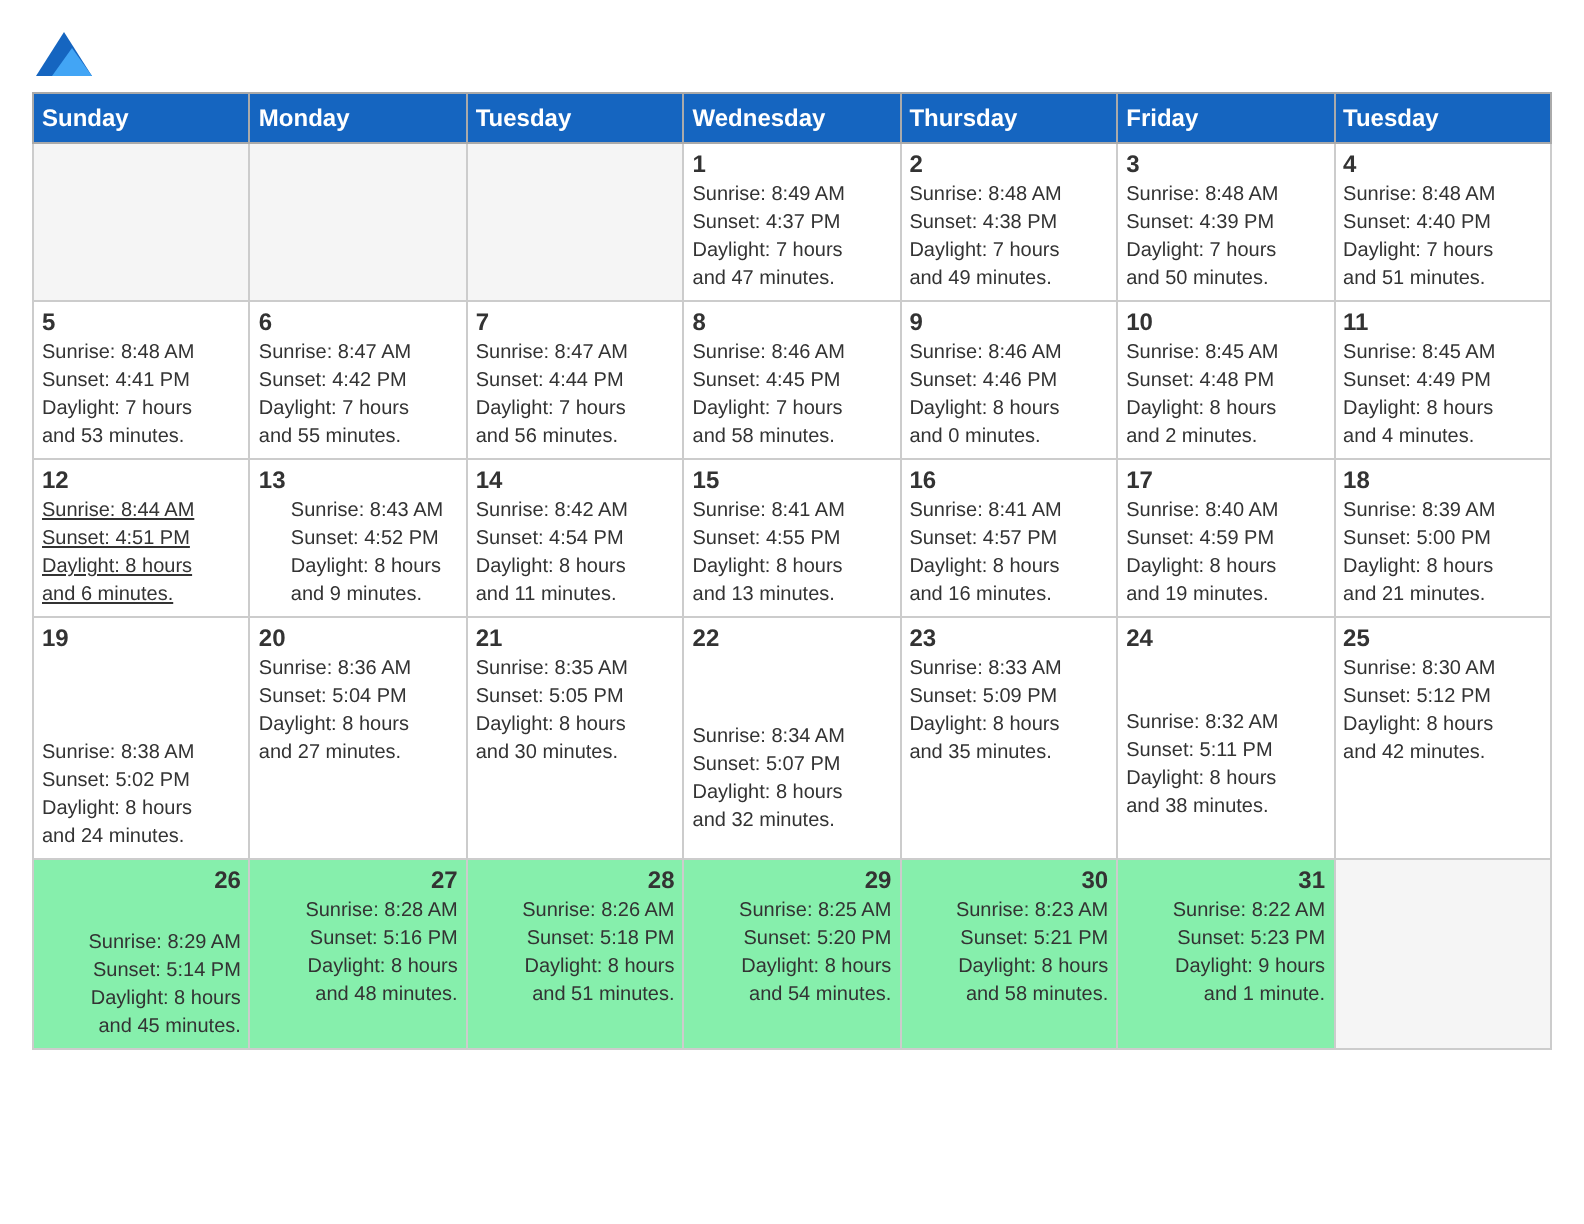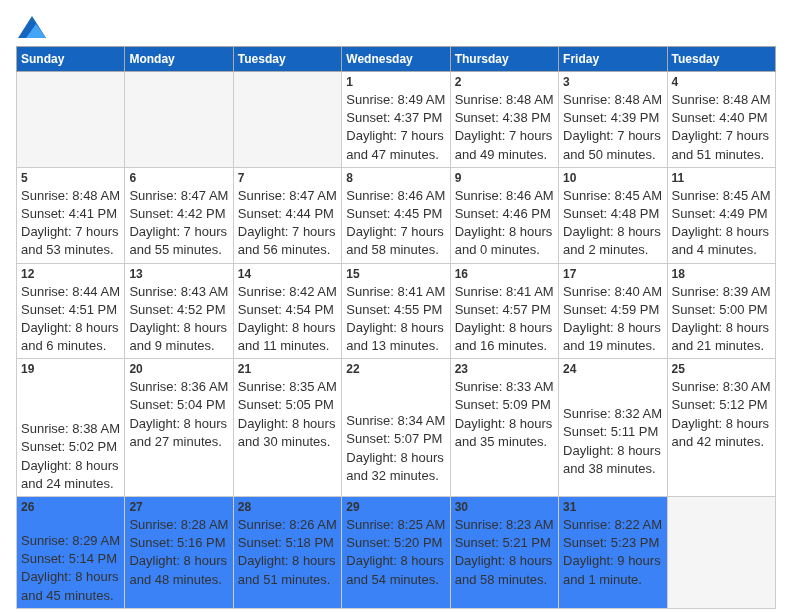--- a/index.html
+++ b/index.html
@@ -12,23 +12,23 @@
     .logo-blue { font-size: 18px; font-weight: bold; color: #1565c0; }
     .logo-icon { width: 28px; height: 22px; margin-left: 2px; }
     .title-block { text-align: right; }
     .month-title { font-size: 36px; font-weight: bold; color: #333; line-height: 1.1; }
     .location-title { font-size: 14px; color: #333; margin-top: 2px; }
     .calendar { width: 100%; border-collapse: collapse; margin-top: 8px; }
     .calendar th { background: #1565c0; color: #fff; font-size: 12px; font-weight: bold; padding: 5px 4px; text-align: left; border: 1px solid #aaa; }
     .calendar td { vertical-align: top; border: 1px solid #ccc; padding: 3px 4px; font-size: 9.5px; color: #333; background: #fff; width: calc(100%/7); min-height: 75px; }
     .calendar td.empty { background: #f5f5f5; }
     .calendar tr:last-child td { background: #f5f5f5; }
-    .calendar tr:last-child td.has-data { background: #3b82f6; }
+    .calendar tr:last-child td.has-data { background: #86efac; text-align: right; }
     .day-num { font-size: 12px; font-weight: bold; margin-bottom: 2px; }
-    .day-info { font-size: 13px; line-height: 1.4; color: #333; }
+    .day-info { font-size: 10px; line-height: 1.4; color: #333; }
   </style>
 </head>
 <body>
 
 <div class="page">
   <div class="header">
     <div class="logo">
       <div class="logo-text">
         <span class="logo-general"></span>
         <svg class="logo-icon" viewBox="0 0 28 22" xmlns="http://www.w3.org/2000/svg">
@@ -137,28 +137,28 @@
             <div class="day-num">11</div>
             <div class="day-info" style="white-space: pre-line;">Sunrise: 8:45 AM
 Sunset: 4:49 PM
 Daylight: 8 hours
 and 4 minutes.</div>
           </td>
         </tr>
         <tr>
           <td class="has-data">
             <div class="day-num">12</div>
-            <div class="day-info" style="white-space: pre-line;">Sunrise: 8:44 AM
+            <div class="day-info" style="white-space: pre-line; text-decoration: underline;">Sunrise: 8:44 AM
 Sunset: 4:51 PM
 Daylight: 8 hours
 and 6 minutes.</div>
           </td>
           <td class="has-data">
             <div class="day-num">13</div>
-            <div class="day-info" style="white-space: pre-line;">Sunrise: 8:43 AM
+            <div class="day-info" style="white-space: pre-line; margin-left: 16px;">Sunrise: 8:43 AM
 Sunset: 4:52 PM
 Daylight: 8 hours
 and 9 minutes.</div>
           </td>
           <td class="has-data">
             <div class="day-num">14</div>
             <div class="day-info" style="white-space: pre-line;">Sunrise: 8:42 AM
 Sunset: 4:54 PM
 Daylight: 8 hours
 and 11 minutes.</div>

